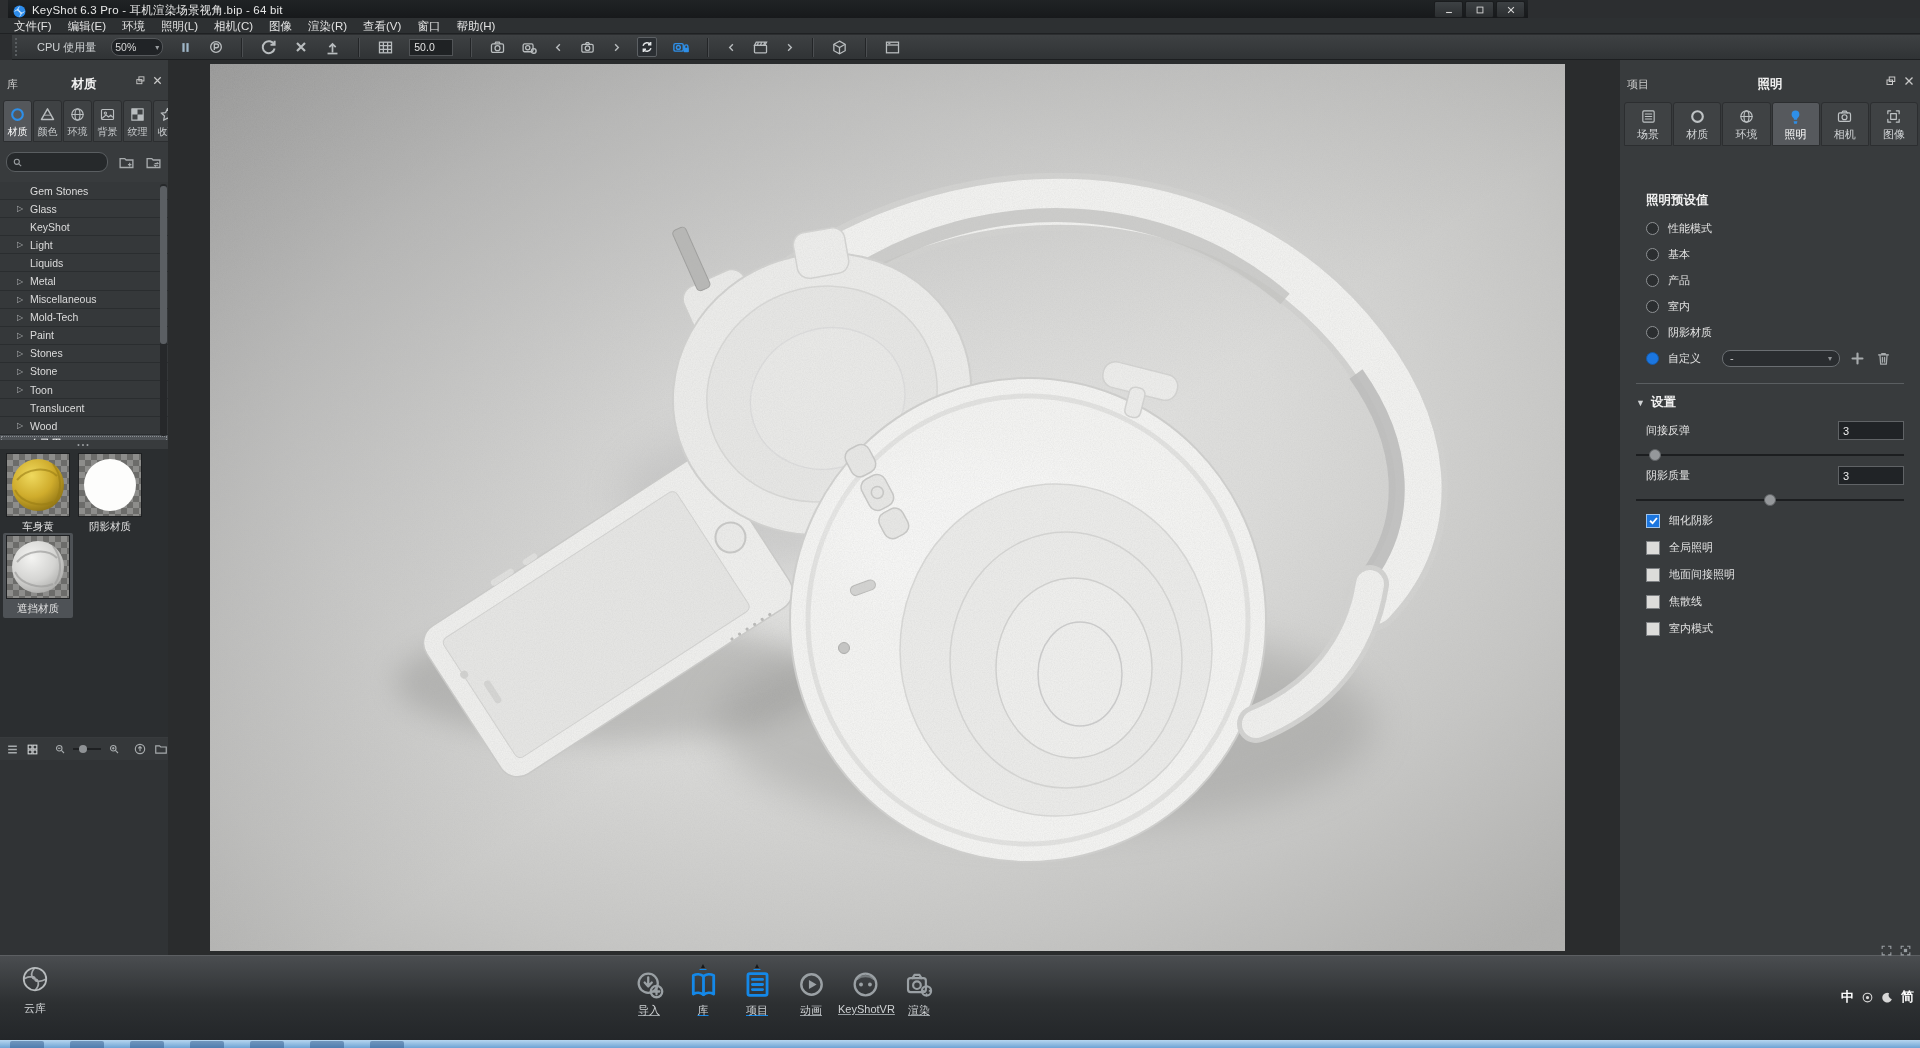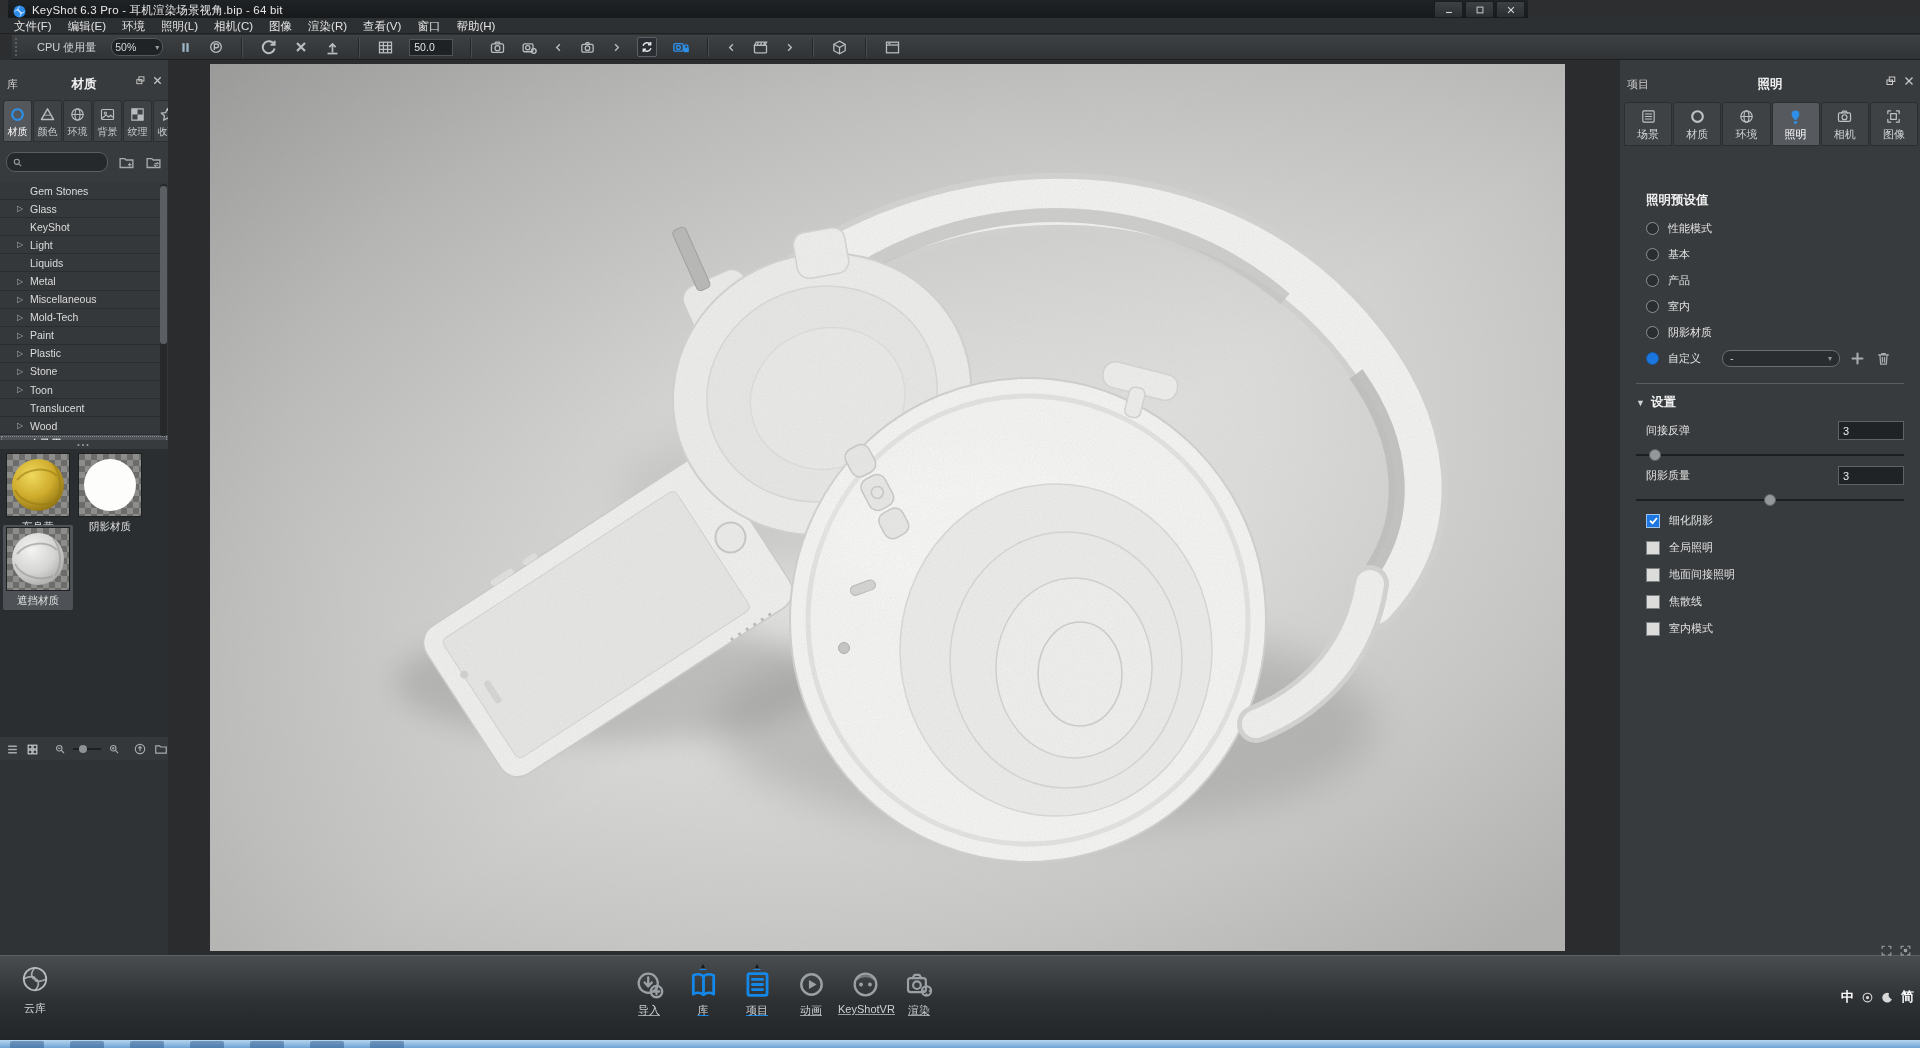--- a/index.html
+++ b/index.html
@@ -440,21 +440,21 @@
         <div class="cat-row">
      <span class="cat-arrow">▷</span>
      <span class="cat-label">Mold-Tech</span>
         </div>
         <div class="cat-row">
      <span class="cat-arrow">▷</span>
      <span class="cat-label">Paint</span>
         </div>
         <div class="cat-row">
      <span class="cat-arrow">▷</span>
-     <span class="cat-label">Plastic</span>
+     <span class="cat-label">Stones</span>
         </div>
         <div class="cat-row">
      <span class="cat-arrow">▷</span>
      <span class="cat-label">Stone</span>
         </div>
         <div class="cat-row">
      <span class="cat-arrow">▷</span>
      <span class="cat-label">Toon</span>
         </div>
         <div class="cat-row">
@@ -502,21 +502,21 @@
     <rect width="12" height="12" fill="#8d8d8b"></rect>
                 <rect width="6" height="6" fill="#6c6c6a"></rect>
                 <rect x="6" y="6" width="6" height="6" fill="#6c6c6a"></rect>
               </pattern>
             </defs>
     <rect width="62" height="62" fill="url(#chk1)"></rect>
             <circle cx="31" cy="31" r="26" fill="#fdfdfc"></circle>
           </svg>
      <div class="thumb-label">阴影材质</div>
         </div>
-        <div class="thumb-cell selected" style="left:3px;top:76px">
+        <div class="thumb-cell selected" style="left:3px;top:84px">
           <svg class="thumb-img" width="62" height="62" viewBox="0 0 62 62">
             <defs>
               <pattern id="chk2" width="12" height="12" patternUnits="userSpaceOnUse">
     <rect width="12" height="12" fill="#8d8d8b"></rect>
                 <rect width="6" height="6" fill="#6c6c6a"></rect>
                 <rect x="6" y="6" width="6" height="6" fill="#6c6c6a"></rect>
               </pattern>
             </defs>
     <rect width="62" height="62" fill="url(#chk2)"></rect>
             <radialGradient id="g2" cx="38%" cy="32%" r="75%">

